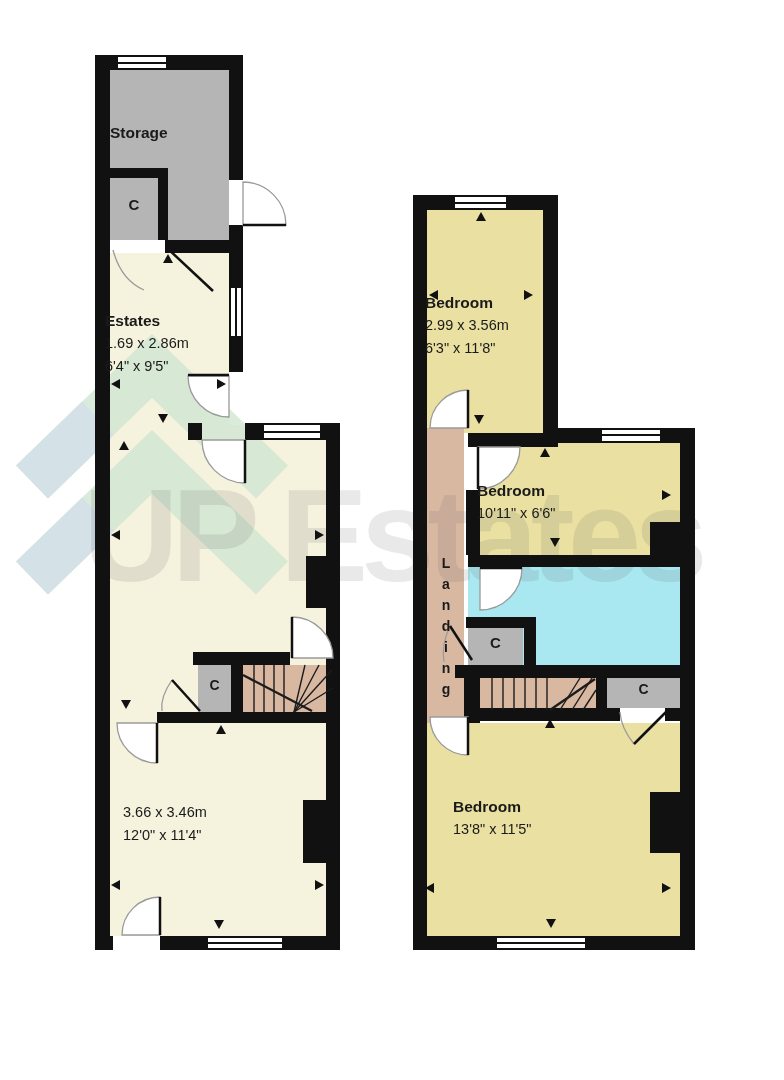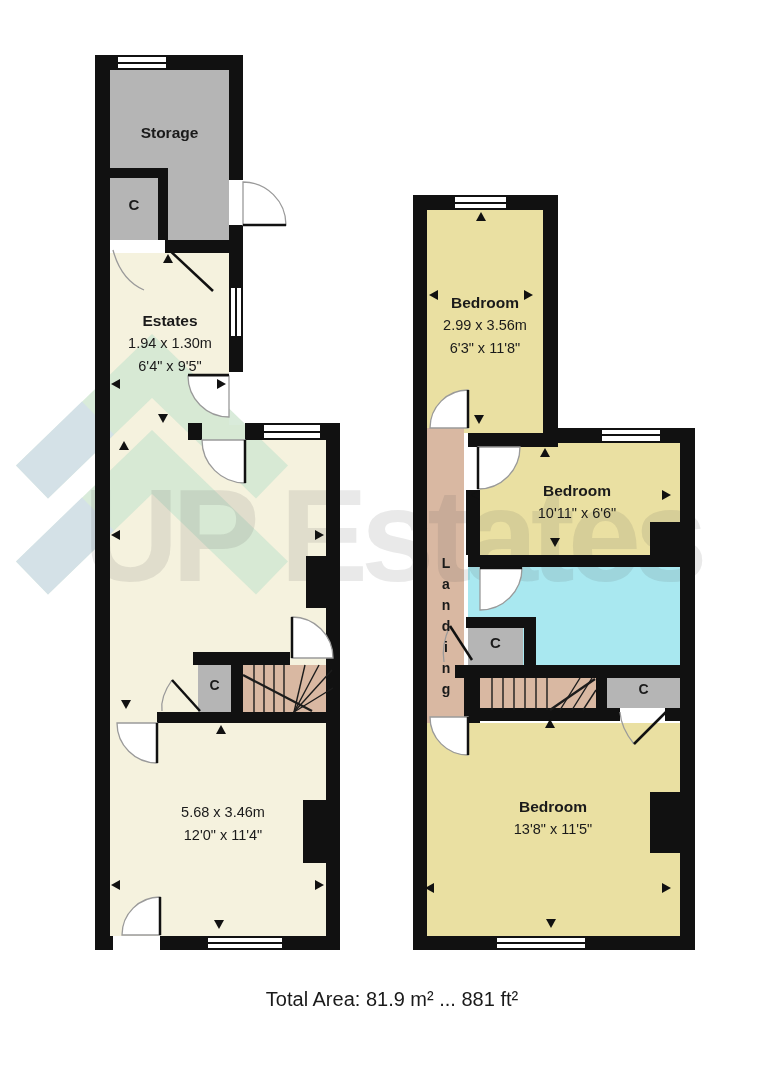--- a/index.html
+++ b/index.html
@@ -8,21 +8,21 @@
   .fill{position:absolute;}
   .wall{position:absolute;background:#111;}
   .win-h{position:absolute;background:#fff;border:2px solid #111;box-sizing:border-box;
     background-image:linear-gradient(to bottom, transparent calc(50% - 1px), #111 calc(50% - 1px), #111 calc(50% + 1px), transparent calc(50% + 1px));}
   .win-v{position:absolute;background:#fff;border:2px solid #111;box-sizing:border-box;
     background-image:linear-gradient(to right, transparent calc(50% - 1px), #111 calc(50% - 1px), #111 calc(50% + 1px), transparent calc(50% + 1px));}
   svg.overlay{position:absolute;left:0;top:0;z-index:6;}
   .wm-layer{position:absolute;left:0;top:0;width:784px;height:1080px;z-index:2;}
   .wm-text{position:absolute;left:8px;top:460px;width:768px;text-align:center;white-space:nowrap;
            font-size:132px;font-weight:bold;letter-spacing:-7px;color:rgba(85,85,85,0.13);}
-  .rl{position:absolute;text-align:center;color:#1a1a1a;line-height:22px;z-index:8;}
+  .rl{position:absolute;color:#1a1a1a;line-height:22px;z-index:8;}
   .rl .nm{font-weight:bold;font-size:15.5px;}
   .rl .dm{font-size:14.5px;line-height:23px;}
   .closet-lbl{position:absolute;text-align:center;font-weight:bold;font-size:15px;color:#1a1a1a;z-index:8;}
   .landing-lbl{position:absolute;left:430px;top:538px;width:24px;height:180px;z-index:8;
     writing-mode:vertical-rl;text-orientation:upright;font-weight:bold;font-size:14px;
     letter-spacing:5px;color:#1a1a1a;text-align:center;}
   .arr{position:absolute;width:0;height:0;z-index:8;}
   .arr-up{border-left:5px solid transparent;border-right:5px solid transparent;border-bottom:9px solid #111;}
   .arr-down{border-left:5px solid transparent;border-right:5px solid transparent;border-top:9px solid #111;}
   .arr-left{border-top:5px solid transparent;border-bottom:5px solid transparent;border-right:9px solid #111;}
@@ -192,25 +192,25 @@
   <div class="arr arr-up" style="left:545px;top:719px;"></div>
   <div class="arr arr-left" style="left:425px;top:883px;"></div>
   <div class="arr arr-right" style="left:662px;top:883px;"></div>
   <div class="arr arr-down" style="left:546px;top:919px;"></div>
 
   <div class="rl" style="left:110px;top:122px;width:119px;">
     <div class="nm">Storage</div>
   </div>
   <div class="rl" style="left:105px;top:310px;width:130px;">
     <div class="nm">Estates</div>
-    <div class="dm">1.94 x 1.30m</div>
+    <div class="dm">1.69 x 2.86m</div>
     <div class="dm">6'4" x 9'5"</div>
   </div>
   <div class="rl" style="left:123px;top:801px;width:200px;">
-    <div class="dm">5.68 x 3.46m</div>
+    <div class="dm">3.66 x 3.46m</div>
     <div class="dm">12'0" x 11'4"</div>
   </div>
   <div class="rl" style="left:425px;top:292px;width:120px;">
     <div class="nm">Bedroom</div>
     <div class="dm">2.99 x 3.56m</div>
     <div class="dm">6'3" x 11'8"</div>
   </div>
   <div class="rl" style="left:477px;top:480px;width:200px;">
     <div class="nm">Bedroom</div>
     <div class="dm">10'11" x 6'6"</div>
@@ -219,15 +219,14 @@
   <div class="rl" style="left:453px;top:796px;width:200px;">
     <div class="nm">Bedroom</div>
     <div class="dm">13'8" x 11'5"</div>
   </div>
 
   <div class="closet-lbl" style="left:110px;top:196px;width:48px;">C</div>
   <div class="closet-lbl" style="left:198px;top:677px;width:33px;font-size:14px;">C</div>
   <div class="closet-lbl" style="left:468px;top:634px;width:55px;">C</div>
   <div class="closet-lbl" style="left:605px;top:681px;width:77px;font-size:14px;">C</div>
 
-  <div class="total-area">Total Area: 81.9 m² ... 881 ft²</div>
 
 </div>
 
 </body></html>

